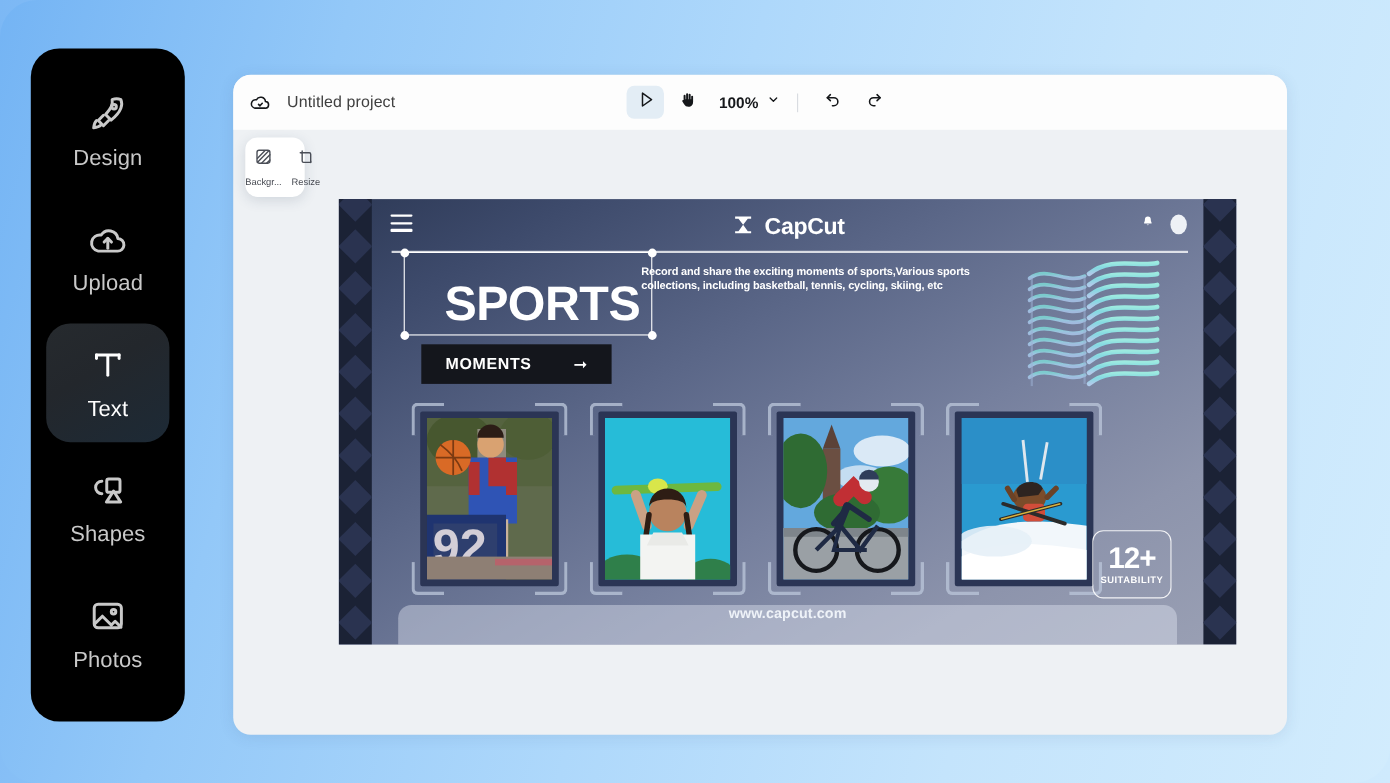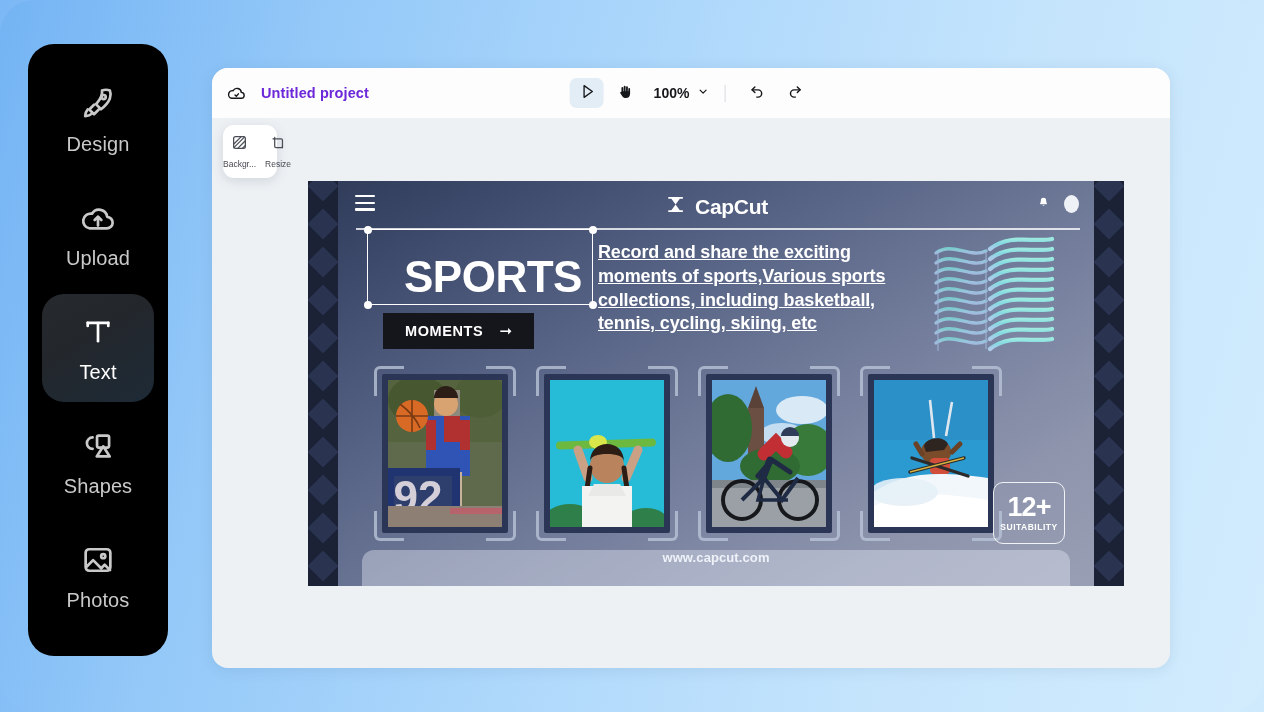--- a/index.html
+++ b/index.html
@@ -73,21 +73,21 @@
   #toolbar {
     position: absolute; left: 0; top: 0;
     width: 100%; height: 50px;
     background: #fdfdfd;
     display: flex; align-items: center;
     padding: 0 14px;
   }
   .tb-left { display: flex; align-items: center; gap: 14px; }
   .cloud-icon svg { display: block; }
   #project-title {
-    font-size: 14.5px; font-weight: bold; color: #6d28d9;
+    font-size: 14.5px; font-weight: normal; color: #404040;
     letter-spacing: .1px;
   }
   .tb-center {
     position: absolute; left: 50%; transform: translateX(-50%);
     display: flex; align-items: center; gap: 4px;
   }
   .tool-btn {
     width: 34px; height: 30px;
     display: flex; align-items: center; justify-content: center;
     border-radius: 7px; cursor: pointer;
@@ -217,32 +217,31 @@
   #selection-box .handle {
     position: absolute; width: 8px; height: 8px;
     background: #ffffff; border-radius: 50%;
   }
   #selection-box .h-tl { left: -4.5px; top: -4.5px; }
   #selection-box .h-tr { right: -4.5px; top: -4.5px; }
   #selection-box .h-bl { left: -4.5px; bottom: -4.5px; }
   #selection-box .h-br { right: -4.5px; bottom: -4.5px; }
 
   #description {
-    position: absolute; left: 260px; top: 60px;
+    position: absolute; left: 245px; top: 60px;
     width: 326px;
     color: #ffffff;
-    font-size: 18px; font-weight: bold;
+    font-size: 10px; font-weight: bold;
     line-height: 1.32;
     letter-spacing: -.15px;
-    text-decoration: underline;
   }
 
   #moments-btn {
     position: absolute; left: 45px; top: 132px;
-    width: 151px; height: 36px;
+    width: 173px; height: 36px;
     background: #14161c;
     display: flex; align-items: center;
     justify-content: space-between;
     padding: 0 22px 0 22px;
     cursor: pointer;
   }
   #moments-label {
     color: #ffffff; font-size: 14.5px; font-weight: bold;
     letter-spacing: .6px;
   }

